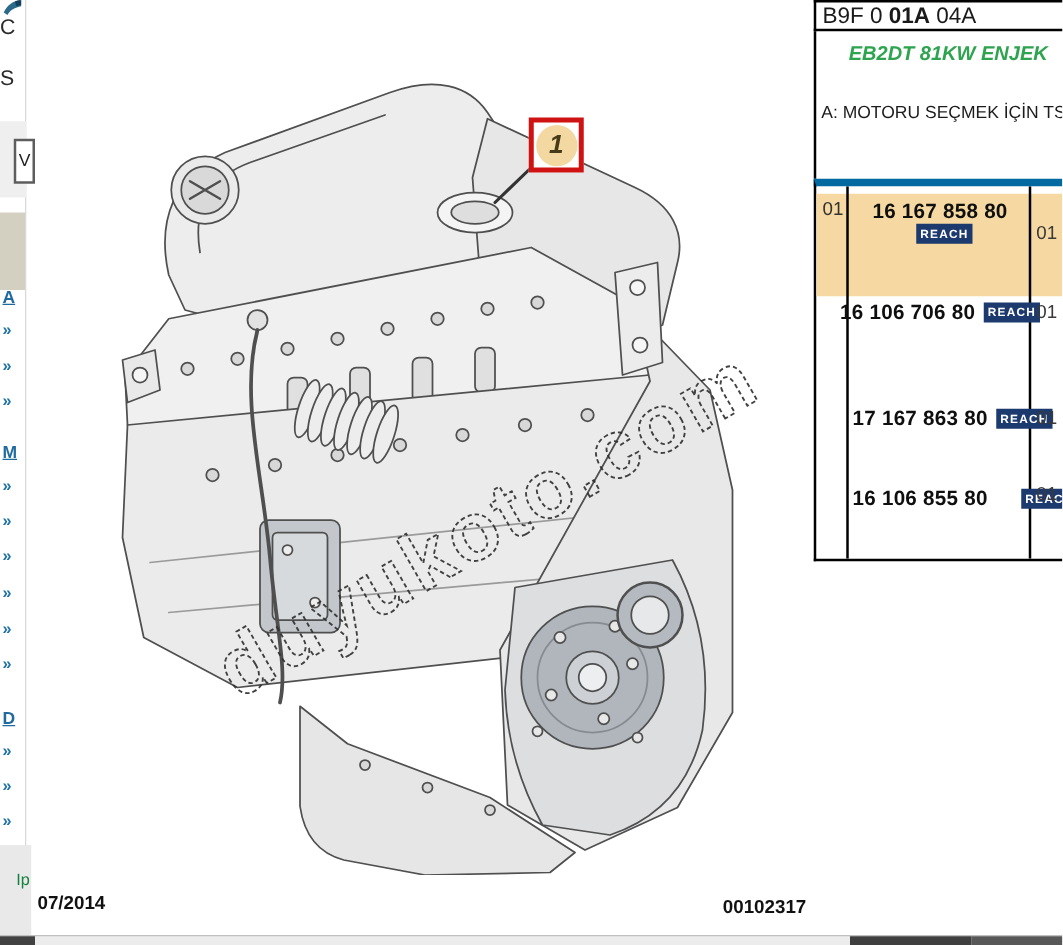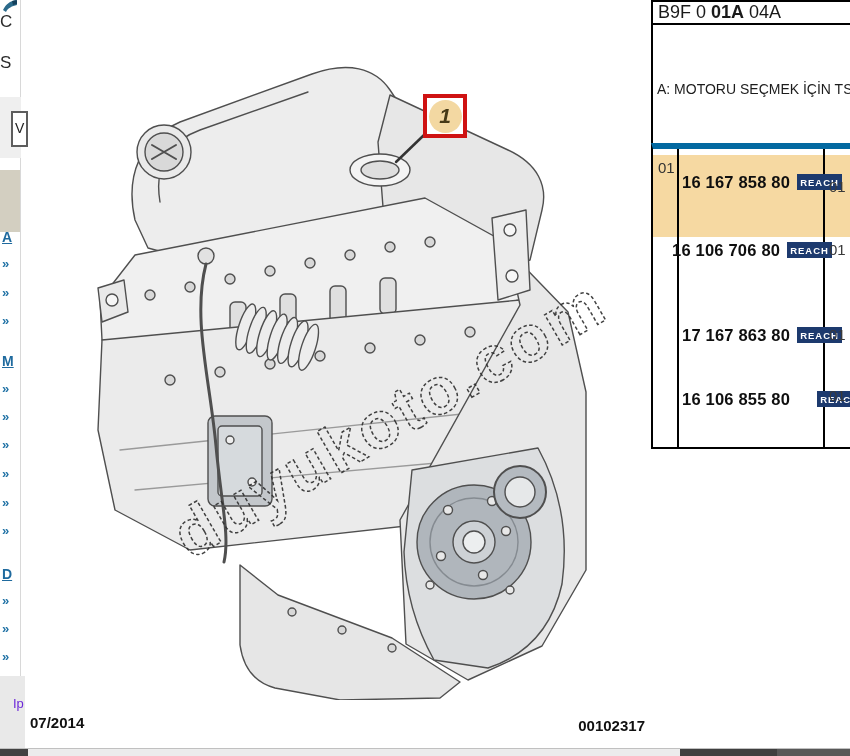--- a/index.html
+++ b/index.html
@@ -9,21 +9,21 @@
   
   .strip{position:absolute;left:0;top:0;width:20px;height:756px;background:#fff;z-index:5;}
   .strip-divider{position:absolute;left:20px;top:0;width:1px;height:678px;background:#d8d8d8;z-index:4;}
   .frag{position:absolute;color:#2b2b2b;font-size:17px;}
   .grayband{position:absolute;left:0;top:97px;width:21px;height:61px;background:#efefef;}
   .vin-box{position:absolute;left:11px;top:111px;width:11px;height:32px;background:#fff;border:2px solid #5d5d5d;font-size:14px;color:#222;line-height:30px;padding-left:2px;}
   .tan-btn{position:absolute;left:0;top:170px;width:20px;height:62px;background:#d3cfc1;}
   .nav-head{position:absolute;left:2px;font-size:14px;font-weight:bold;color:#1f6a9e;text-decoration:underline;}
   .chev{position:absolute;left:2px;font-size:13px;font-weight:bold;color:#2273a6;}
   .band-bottom{position:absolute;left:0;top:676px;width:25px;height:72px;background:#e9e9e9;z-index:6;}
-  .ip-frag{position:absolute;left:13px;top:20px;color:#6d28d9;font-size:13px;}
+  .ip-frag{position:absolute;left:13px;top:20px;color:#15803d;font-size:13px;}
 
   
   .drawing{position:absolute;left:21px;top:0;width:629px;height:748px;background:#fff;}
   .callout{position:absolute;left:423px;top:94px;width:36px;height:36px;border:4px solid #cf1212;background:#fff;display:flex;align-items:center;justify-content:center;z-index:8;}
   .callout-circle{width:33px;height:33px;border-radius:50%;background:#f3d8a2;display:flex;align-items:center;justify-content:center;}
   .callout-num{font-size:21px;font-weight:bold;color:#463a18;font-style:italic;}
   .date-label{position:absolute;left:30px;top:714px;font-size:15px;font-weight:bold;color:#111;z-index:7;}
   .sheet-label{position:absolute;left:565px;top:717px;width:80px;text-align:right;font-size:15px;font-weight:bold;color:#111;z-index:7;}
   svg text{font-family:"Liberation Sans",sans-serif;}
   .wm-svg{position:absolute;left:20px;top:0;width:640px;height:750px;pointer-events:none;z-index:6;}
@@ -199,30 +199,31 @@
 
   <div class="date-label">07/2014</div>
   <div class="sheet-label">00102317</div>
 
   <div class="rpanel">
     <div class="code-box">
       <span>B9F 0 </span><span class="code-bold">01A</span><span> 04A</span>
     </div>
 
     <div class="info-box">
+      <span class="eng-title">EB2DT 81KW ENJEK</span>
       <span class="note1">A: MOTORU SEÇMEK İÇİN TS</span>
     </div>
 
     <div class="ptable">
       <div class="hl-row"></div>
       <div class="vline1"></div>
       <div class="vline2"></div>
       <span class="rowlabel">01</span>
 
-      <div class="part-row" style="top:22px;">
+      <div class="part-row" style="top:11px;flex-direction:column;">
         <span class="part-num">16 167 858 80</span>
         <span class="reach">REACH</span>
       </div>
       <span class="qty" style="top:29px;">01</span>
 
       <div class="part-row" style="top:90px;justify-content:center;">
         <span class="part-num">16 106 706 80</span>
         <span class="reach">REACH</span>
       </div>
       <span class="qty" style="top:92px;">01</span>

